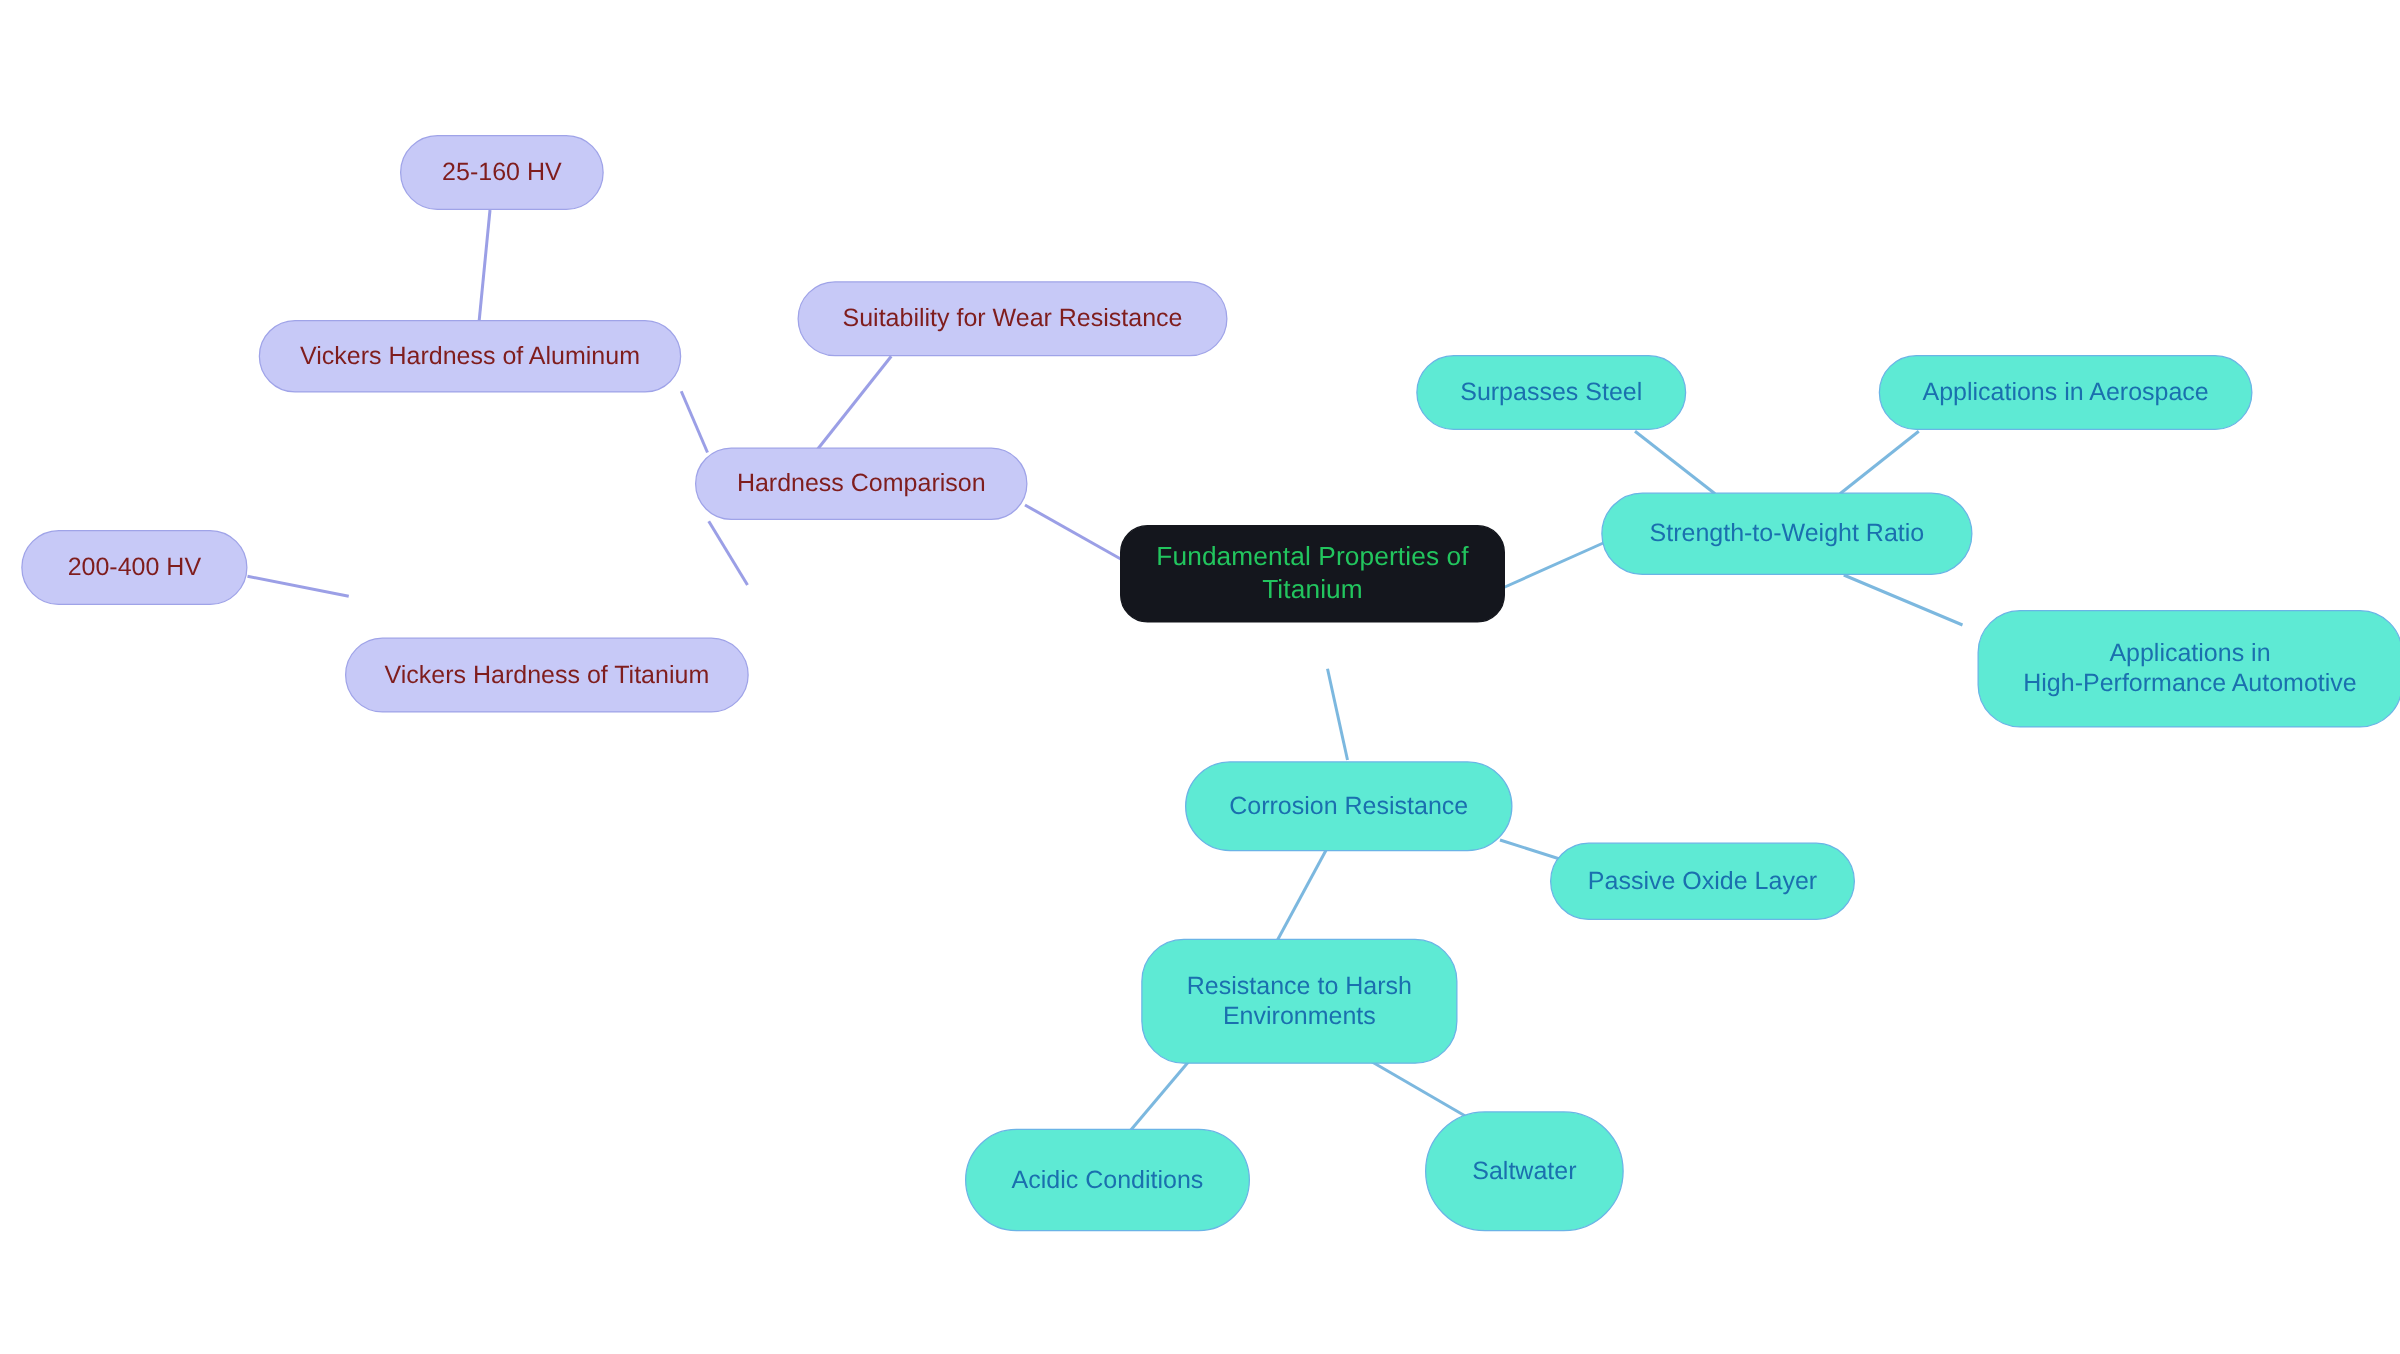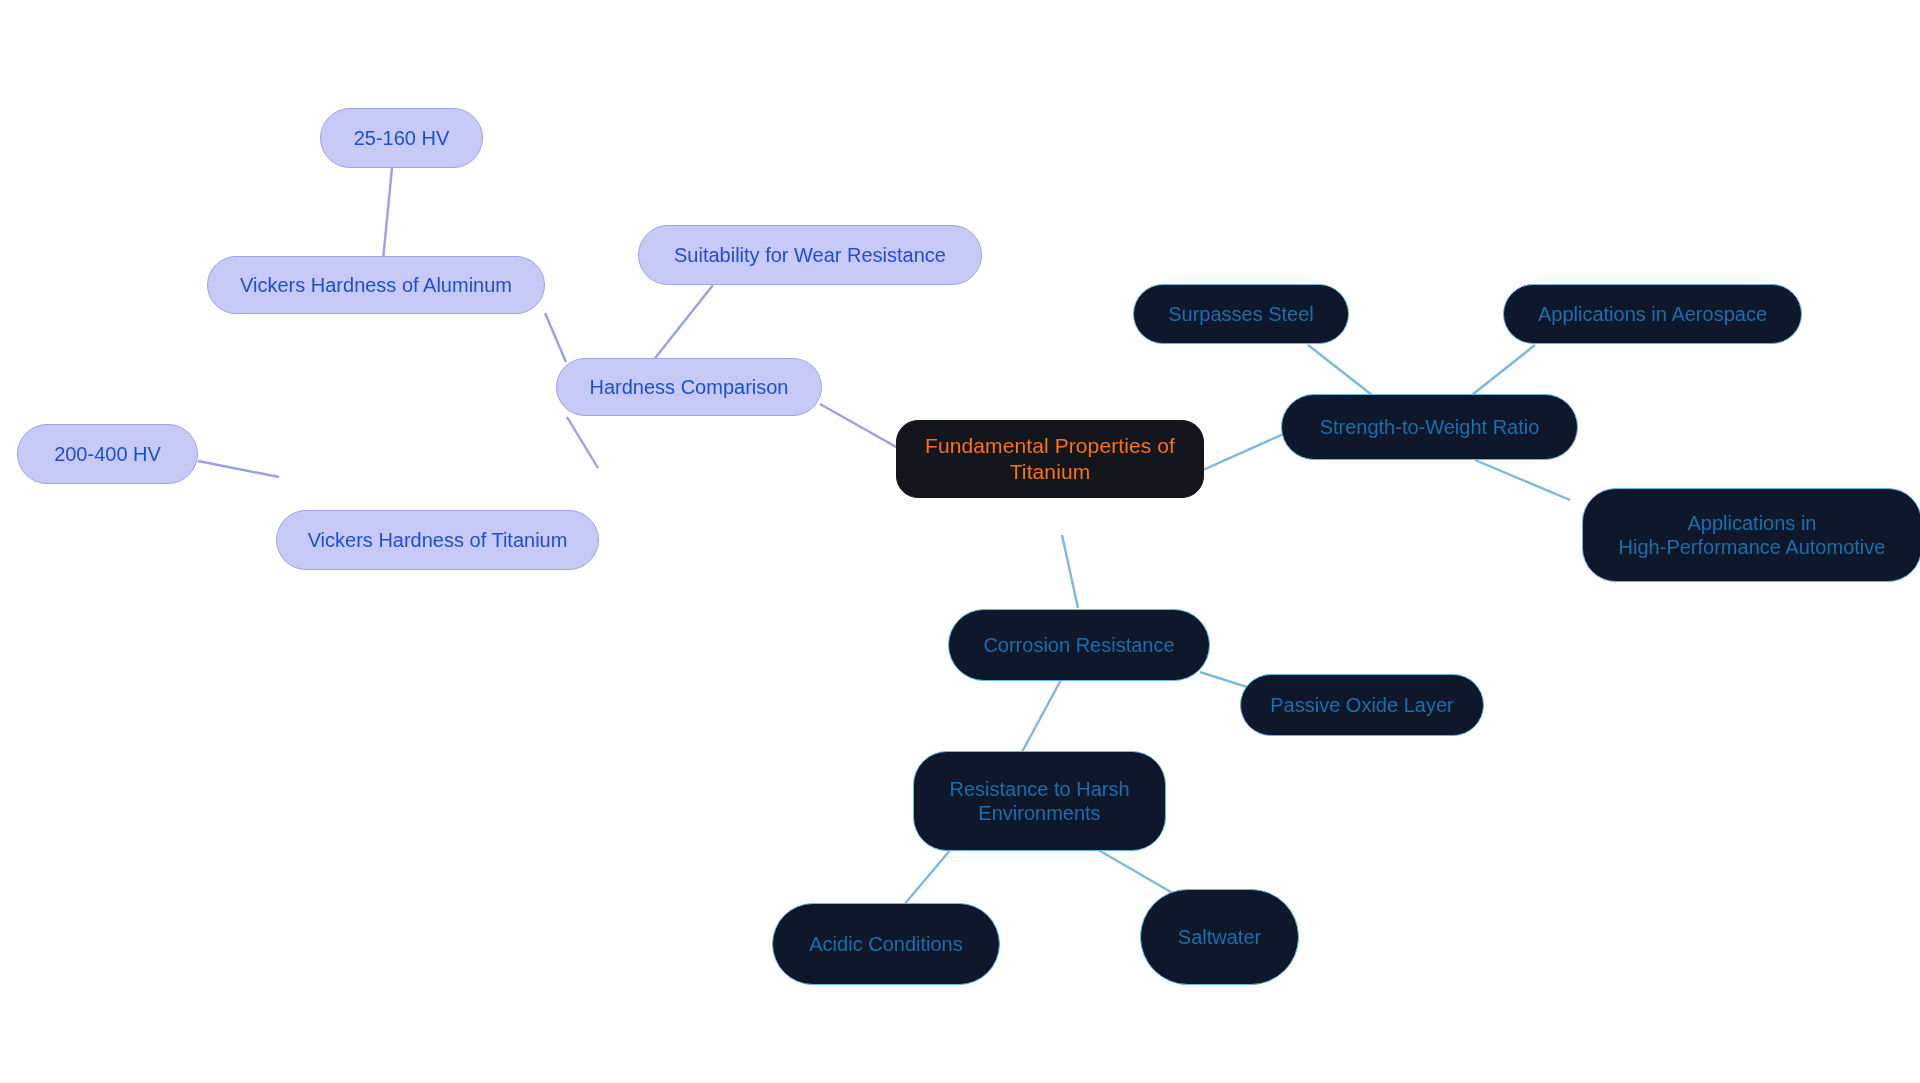--- a/index.html
+++ b/index.html
@@ -35,34 +35,34 @@
     text-align: center;
     border-style: solid;
     border-width: 1px;
     line-height: 1.22;
     white-space: pre-line;
     padding: 4px 10px;
   }
   .node.root {
     background: #14161d;
     border-color: #14161d;
-    color: #f97316;
+    color: #22c55e;
     border-radius: 22px;
     font-size: 21px;
     letter-spacing: .1px;
   }
   .node.purple {
     background: #c7c9f7;
     border-color: #9fa3e8;
-    color: #1d4ed8;
+    color: #7f1d1d;
     border-radius: 999px;
     font-size: 20px;
   }
   .node.blue {
-    background: #0f172a;
+    background: #5eead4;
     border-color: #6ab4e6;
     color: #1a6fae;
     border-radius: 999px;
     font-size: 20px;
   }
   .node.blue.tall, .node.purple.tall {
     border-radius: 34px;
     margin-left: 23px;
   }
 </style>

